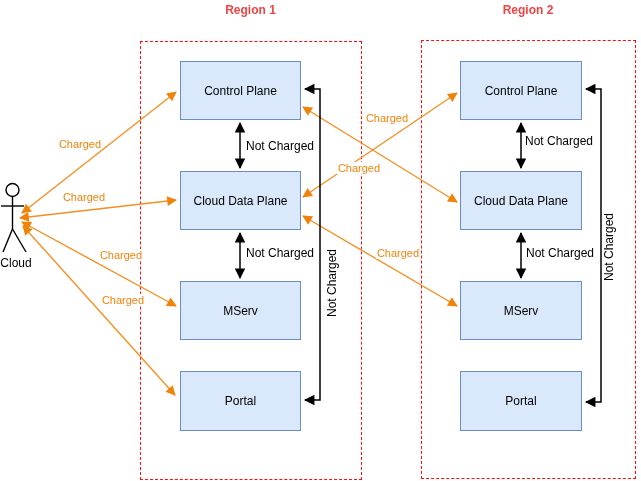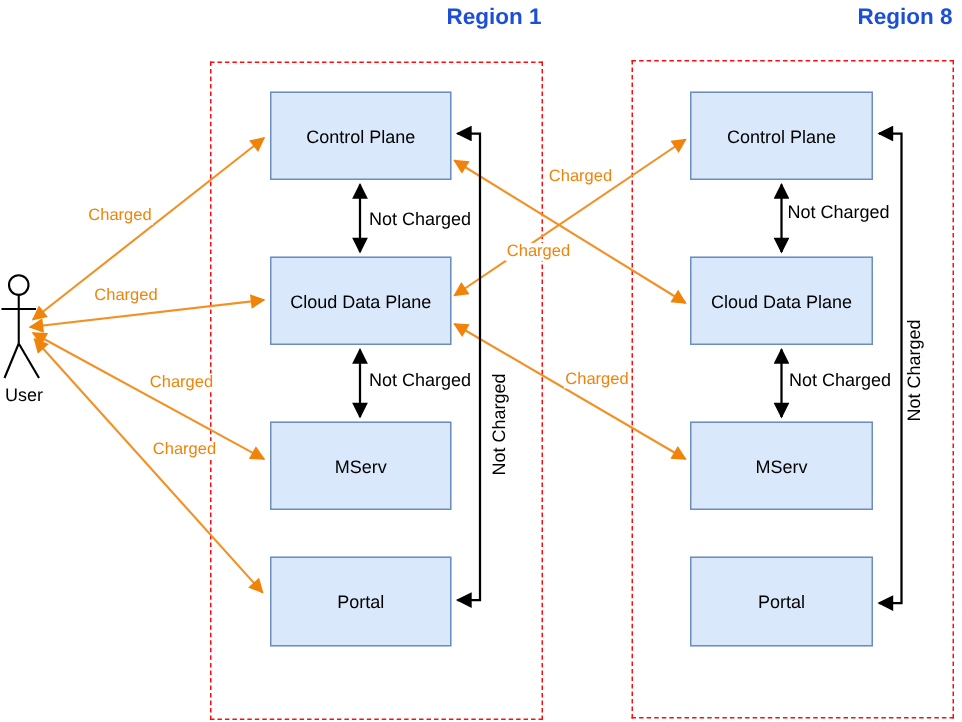--- a/index.html
+++ b/index.html
@@ -2,21 +2,21 @@
 <html><head>
 <meta charset="utf-8">
 <style>
   html,body { margin:0; padding:0; background:#ffffff; }
   .canvas {
     position:relative; width:641px; height:481px; background:#ffffff;
     font-family:"Liberation Sans", sans-serif; overflow:hidden;
   }
   .region-frame { position:absolute; border:1px dashed #ff0d0d; }
   .region-title {
-    position:absolute; text-align:right; font-weight:bold; font-size:15px; color:#1d4ed8;
+    position:absolute; text-align:center; font-weight:bold; font-size:12px; color:#ef4444;
   }
   .node {
     position:absolute; background:#dae8fc; border:1px solid #6c8ebf;
     display:flex; align-items:center; justify-content:center;
     font-size:12px; color:#000; text-align:center;
   }
   .edges { position:absolute; left:0; top:0; width:641px; height:481px; pointer-events:none; }
   .lbl { position:absolute; white-space:nowrap; background:#ffffff; line-height:1.1; padding:0 1px; }
   .charged { color:#f0830a; font-weight:normal; font-size:11px; transform:translate(-50%,-50%); }
   .notch   { color:#000000; font-size:12px; }
@@ -26,21 +26,21 @@
 </style>
 </head>
 <body>
 
 <div class="canvas">
 
   <div class="region-frame" style="left:140px; top:41px; width:220px; height:437px;"></div>
   <div class="region-frame" style="left:421px; top:40px; width:213px; height:437px;"></div>
 
   <div class="region-title" style="left:140px; top:3px; width:221px;">Region 1</div>
-  <div class="region-title" style="left:421px; top:3px; width:214px;">Region 8</div>
+  <div class="region-title" style="left:421px; top:3px; width:214px;">Region 2</div>
 
   <svg class="edges" viewBox="0 0 641 481">
     <defs>
       <marker id="mO" viewBox="0 0 10 10" refX="9" refY="5" markerWidth="8.5" markerHeight="7" orient="auto-start-reverse">
           <path d="M0,0 L10,5 L0,10 z" fill="#f0830a"></path>
         </marker>
       <marker id="mB" viewBox="0 0 10 10" refX="9" refY="5" markerWidth="8.5" markerHeight="7" orient="auto-start-reverse">
           <path d="M0,0 L10,5 L0,10 z" fill="#000000"></path>
         </marker>
     </defs>
@@ -74,21 +74,21 @@
   <div class="node" style="left:460px; top:281px; width:120px; height:57px;">MServ</div>
   <div class="node" style="left:460px; top:371px; width:120px; height:58px;">Portal</div>
 
   <svg class="actor" style="left:0; top:180px;" width="40" height="78" viewBox="0 0 40 78">
     <circle cx="12.5" cy="10" r="6.5" fill="#ffffff" stroke="#000" stroke-width="1.4"></circle>
     <line x1="12.5" y1="16.5" x2="12.5" y2="49" stroke="#000" stroke-width="1.4"></line>
     <line x1="1" y1="26" x2="24" y2="26" stroke="#000" stroke-width="1.4"></line>
     <line x1="12.5" y1="49" x2="3" y2="72" stroke="#000" stroke-width="1.4"></line>
     <line x1="12.5" y1="49" x2="26" y2="72" stroke="#000" stroke-width="1.4"></line>
   </svg>
-  <div class="user-label" style="left:16px; top:256px;">User</div>
+  <div class="user-label" style="left:16px; top:256px;">Cloud</div>
 
   <div class="lbl charged" style="left:80px;  top:144px;">Charged</div>
   <div class="lbl charged" style="left:84px;  top:197px;">Charged</div>
   <div class="lbl charged" style="left:121px; top:255px;">Charged</div>
   <div class="lbl charged" style="left:123px; top:300px;">Charged</div>
   <div class="lbl charged" style="left:387px; top:118px;">Charged</div>
   <div class="lbl charged" style="left:359px; top:168px;">Charged</div>
   <div class="lbl charged" style="left:398px; top:253px;">Charged</div>
 
   <div class="lbl notch" style="left:245px; top:140px;">Not Charged</div>

